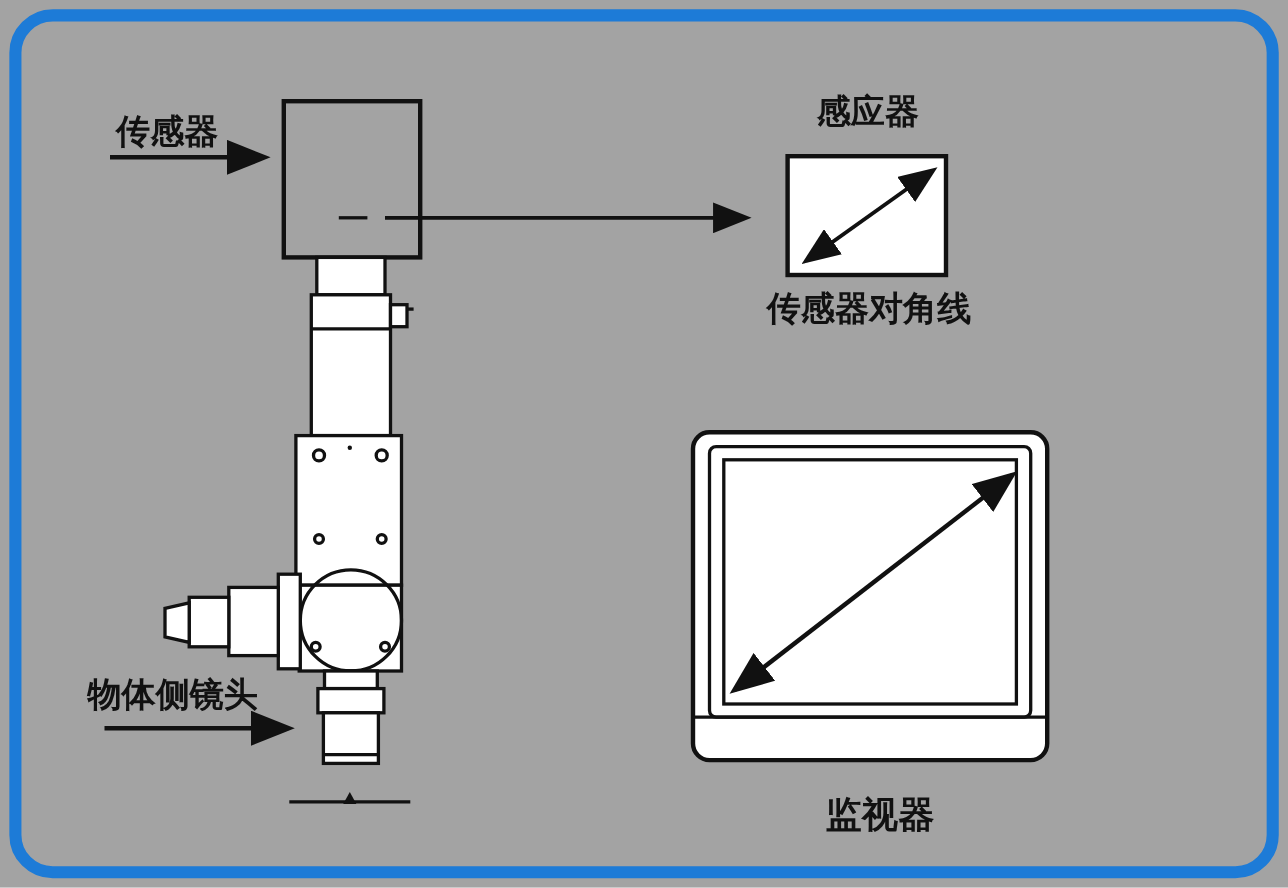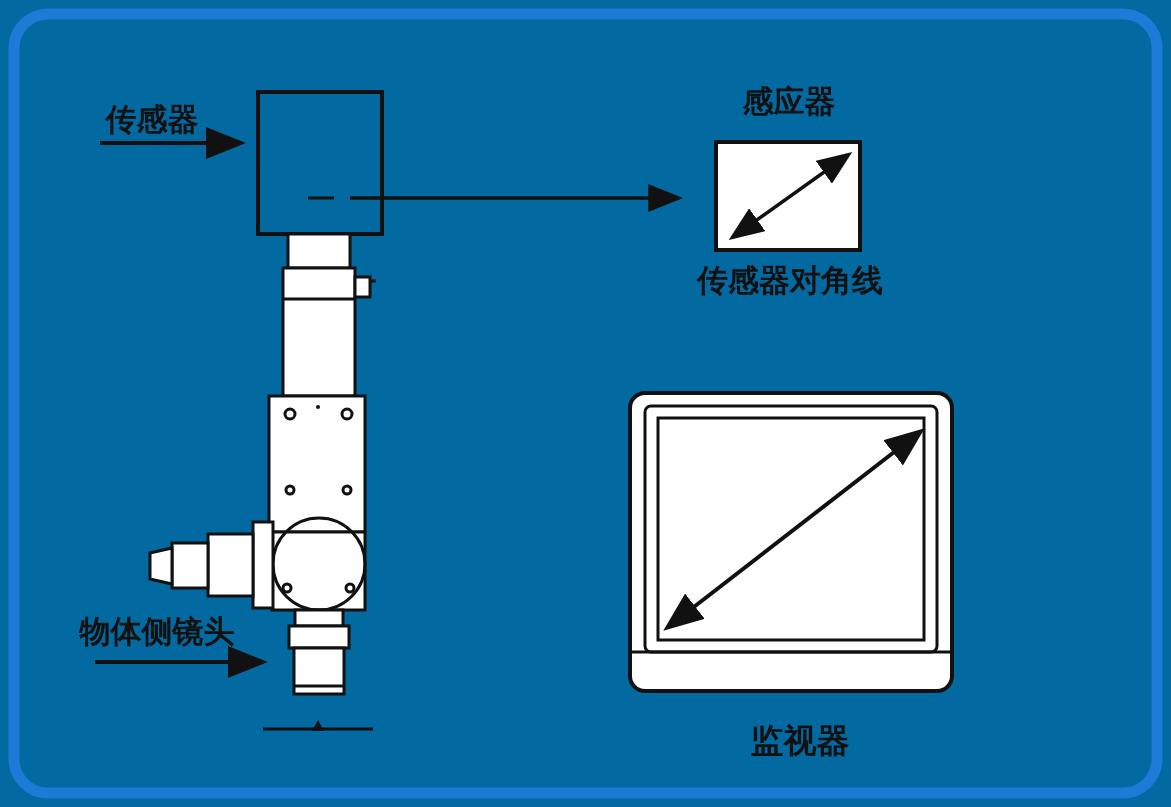--- a/index.html
+++ b/index.html
@@ -1,19 +1,19 @@
 <!DOCTYPE html>
 <html><head>
 <meta charset="utf-8">
 <style>
   html,body{margin:0;padding:0;background:#ffffff;}
   .page{
     position:relative;
     width:1171px;height:807px;
-    background:#0369a1;
+    background:#a3a3a3;
     font-family:"DejaVu Sans","Liberation Sans",sans-serif;
     overflow:hidden;
   }
   svg{display:block;}
   .lbl{
     font-family:"DejaVu Sans","Liberation Sans",sans-serif;
     font-weight:700;
     fill:#111111;
   }
   .stroke{stroke:#111111;fill:none;}

